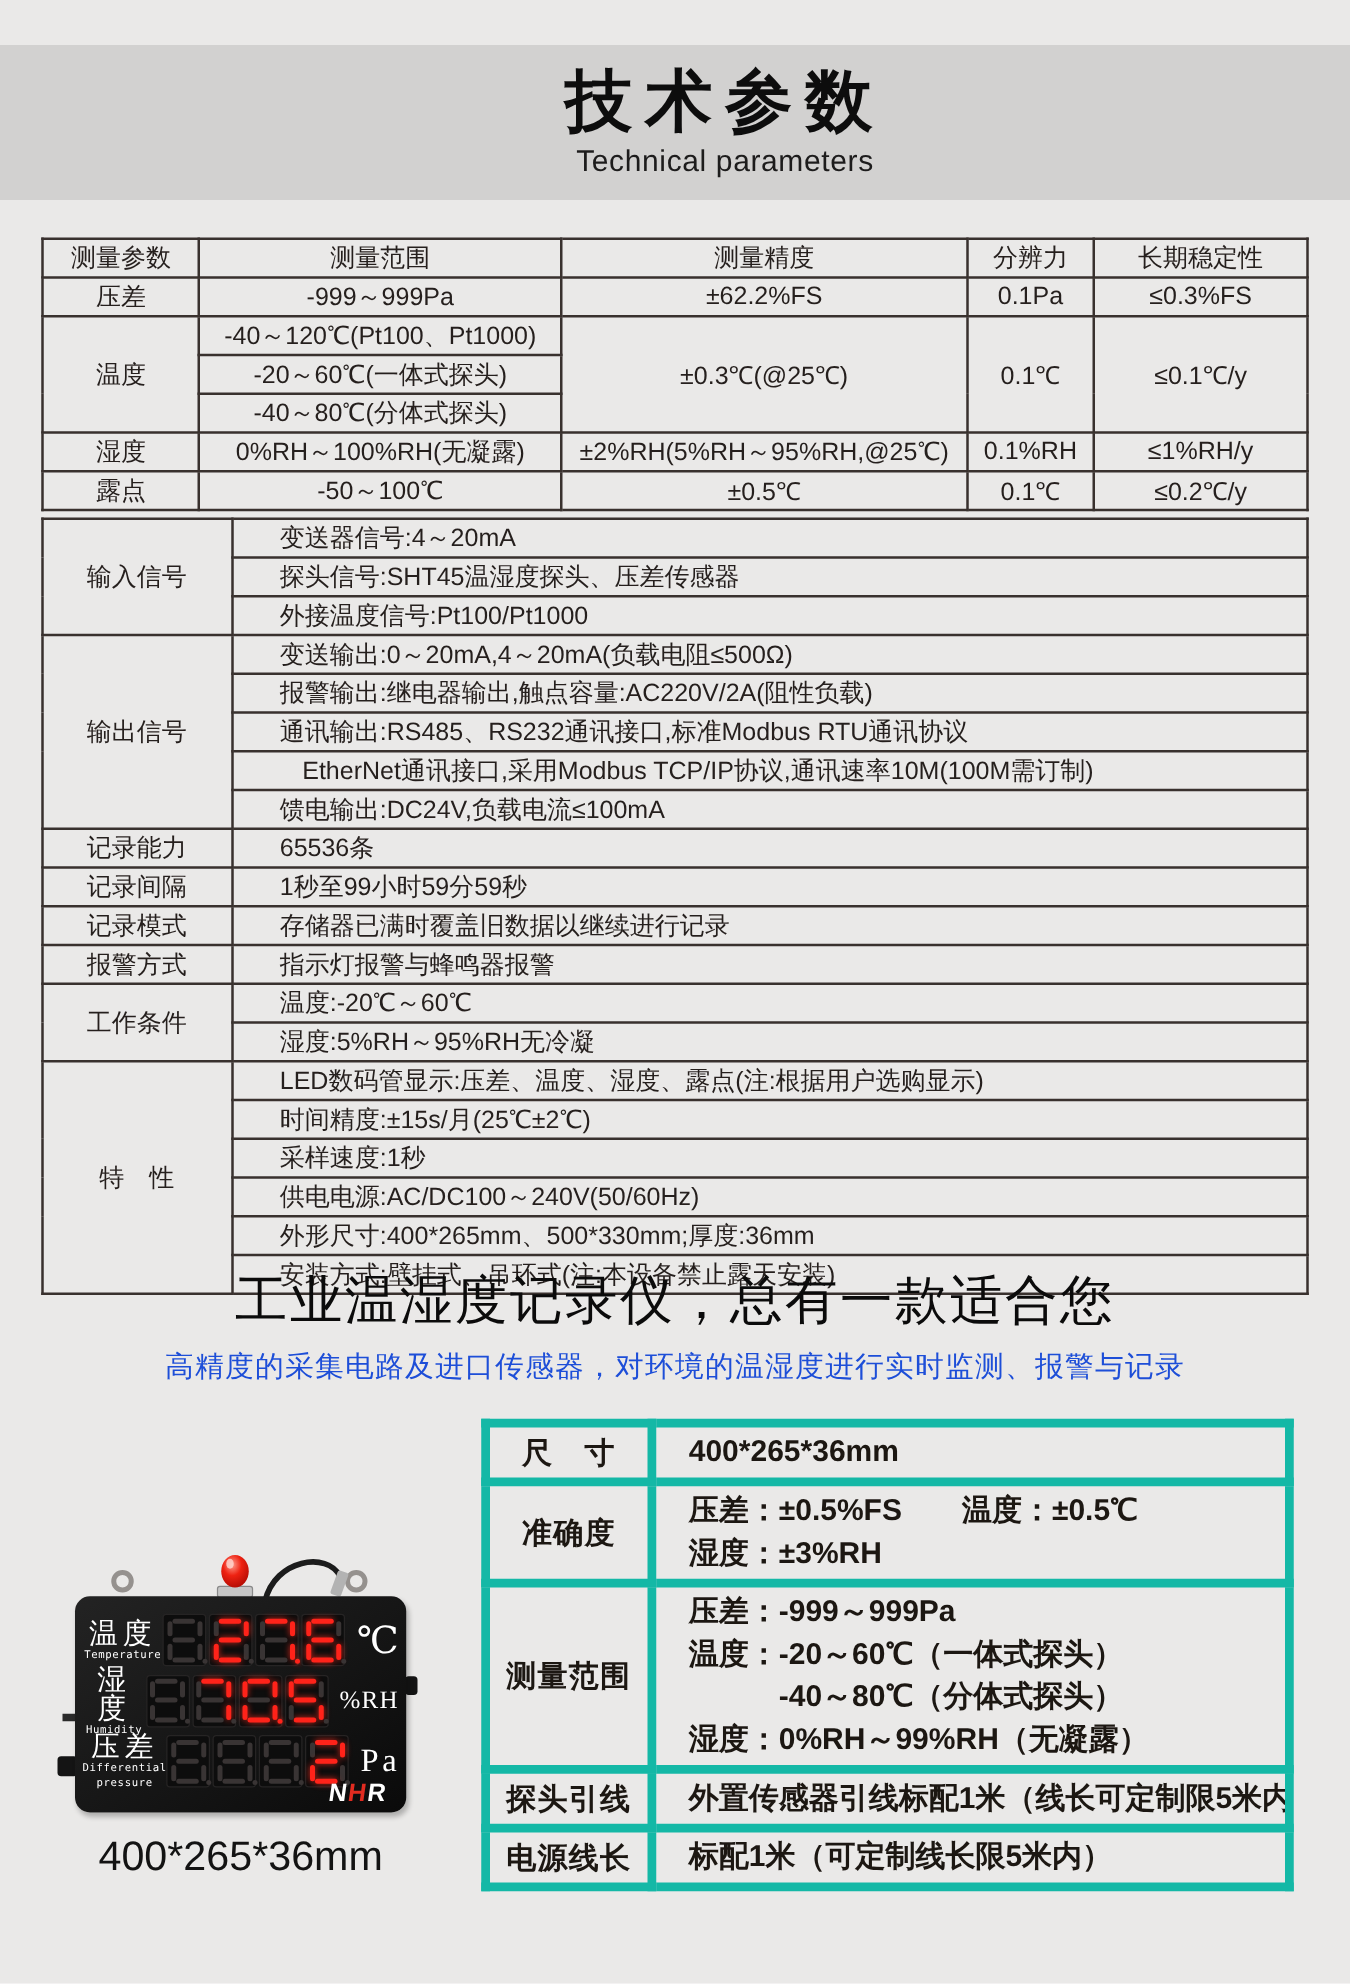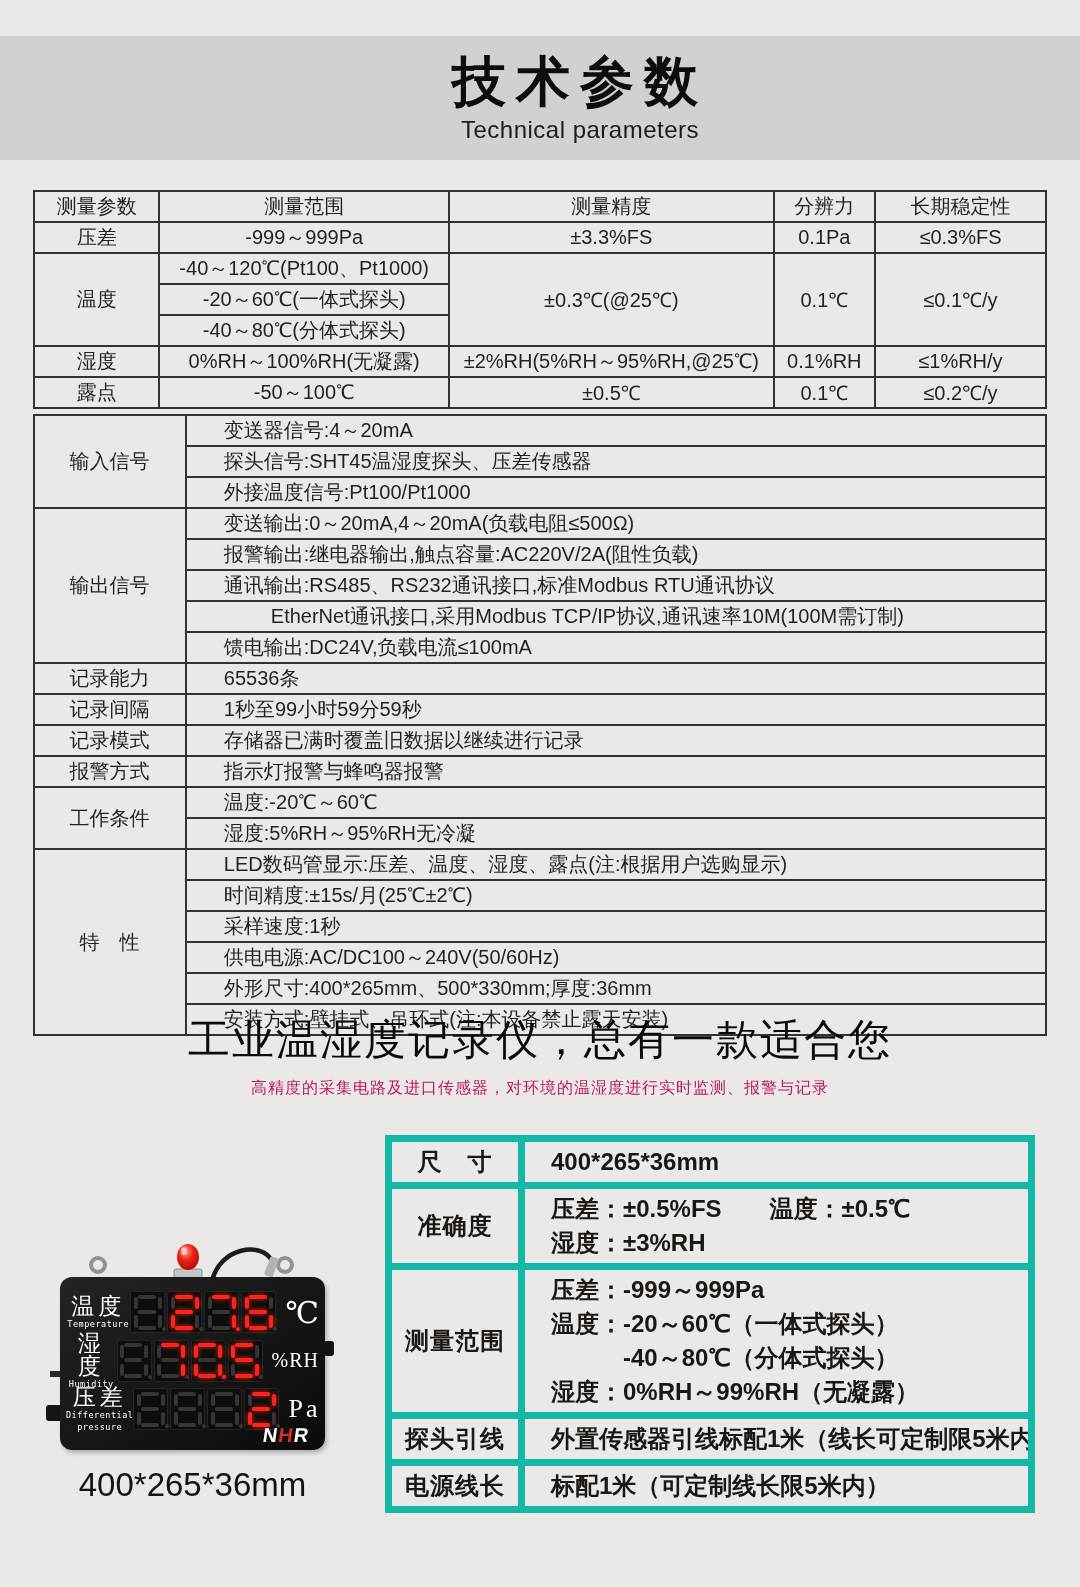--- a/index.html
+++ b/index.html
@@ -18,27 +18,27 @@
 
   
   .t1{position:absolute;left:33px;top:190px;width:1014px;font-size:20px;}
   .t1 th{height:27px;font-weight:normal;text-align:center;font-family:Liberation Mono, monospace;}
   .t1 td{height:27px;text-align:center;}
 
   
   .t2{position:absolute;left:33px;top:414px;width:1014px;font-size:20px;}
   .t2 td{height:26.6px;text-align:left;padding-left:37px;}
   .t2 td.lab{text-align:center;padding-left:0;}
-  .t2 td.ind{padding-left:84px;}
+  .t2 td.ind{padding-left:55px;}
 
   
   .promo-title{position:absolute;left:0;top:1012px;width:1080px;text-align:center;
                font-size:42px;font-weight:normal;color:#0b0b0b;letter-spacing:2px;}
   .promo-sub{position:absolute;left:0;top:1078px;width:1080px;text-align:center;
-             font-size:16px;color:#be185d;letter-spacing:1px;}
+             font-size:23px;color:#1d4ed8;letter-spacing:1px;}
 
   
   .spec{position:absolute;left:385px;top:1135px;width:650px;font-size:24px;font-weight:bold;
         color:#1c1712;border:3px solid #171310;}
   .spec td{border:7px solid #14b8a6;}
   .spec td.lab{width:133px;text-align:center;padding:3px 2px;letter-spacing:1px;}
   .spec td.val{padding:3px 8px 3px 26px;white-space:nowrap;}
   .spec .line{line-height:34px;}
 
   
@@ -100,21 +100,21 @@
           <th>测量范围</th>
           <th>测量精度</th>
           <th>分辨力</th>
           <th>长期稳定性</th>
         </tr>
       </thead>
     <tbody id="t1-body">
         <tr>
           <td>压差</td>
           <td>-999～999Pa</td>
-          <td>±3.3%FS</td>
+          <td>±62.2%FS</td>
           <td>0.1Pa</td>
           <td>≤0.3%FS</td>
         </tr>
         <tr>
           <td rowspan="3">温度</td>
           <td>-40～120℃(Pt100、Pt1000)</td>
           <td rowspan="3">±0.3℃(@25℃)</td>
           <td rowspan="3">0.1℃</td>
           <td rowspan="3">≤0.1℃/y</td>
         </tr>

